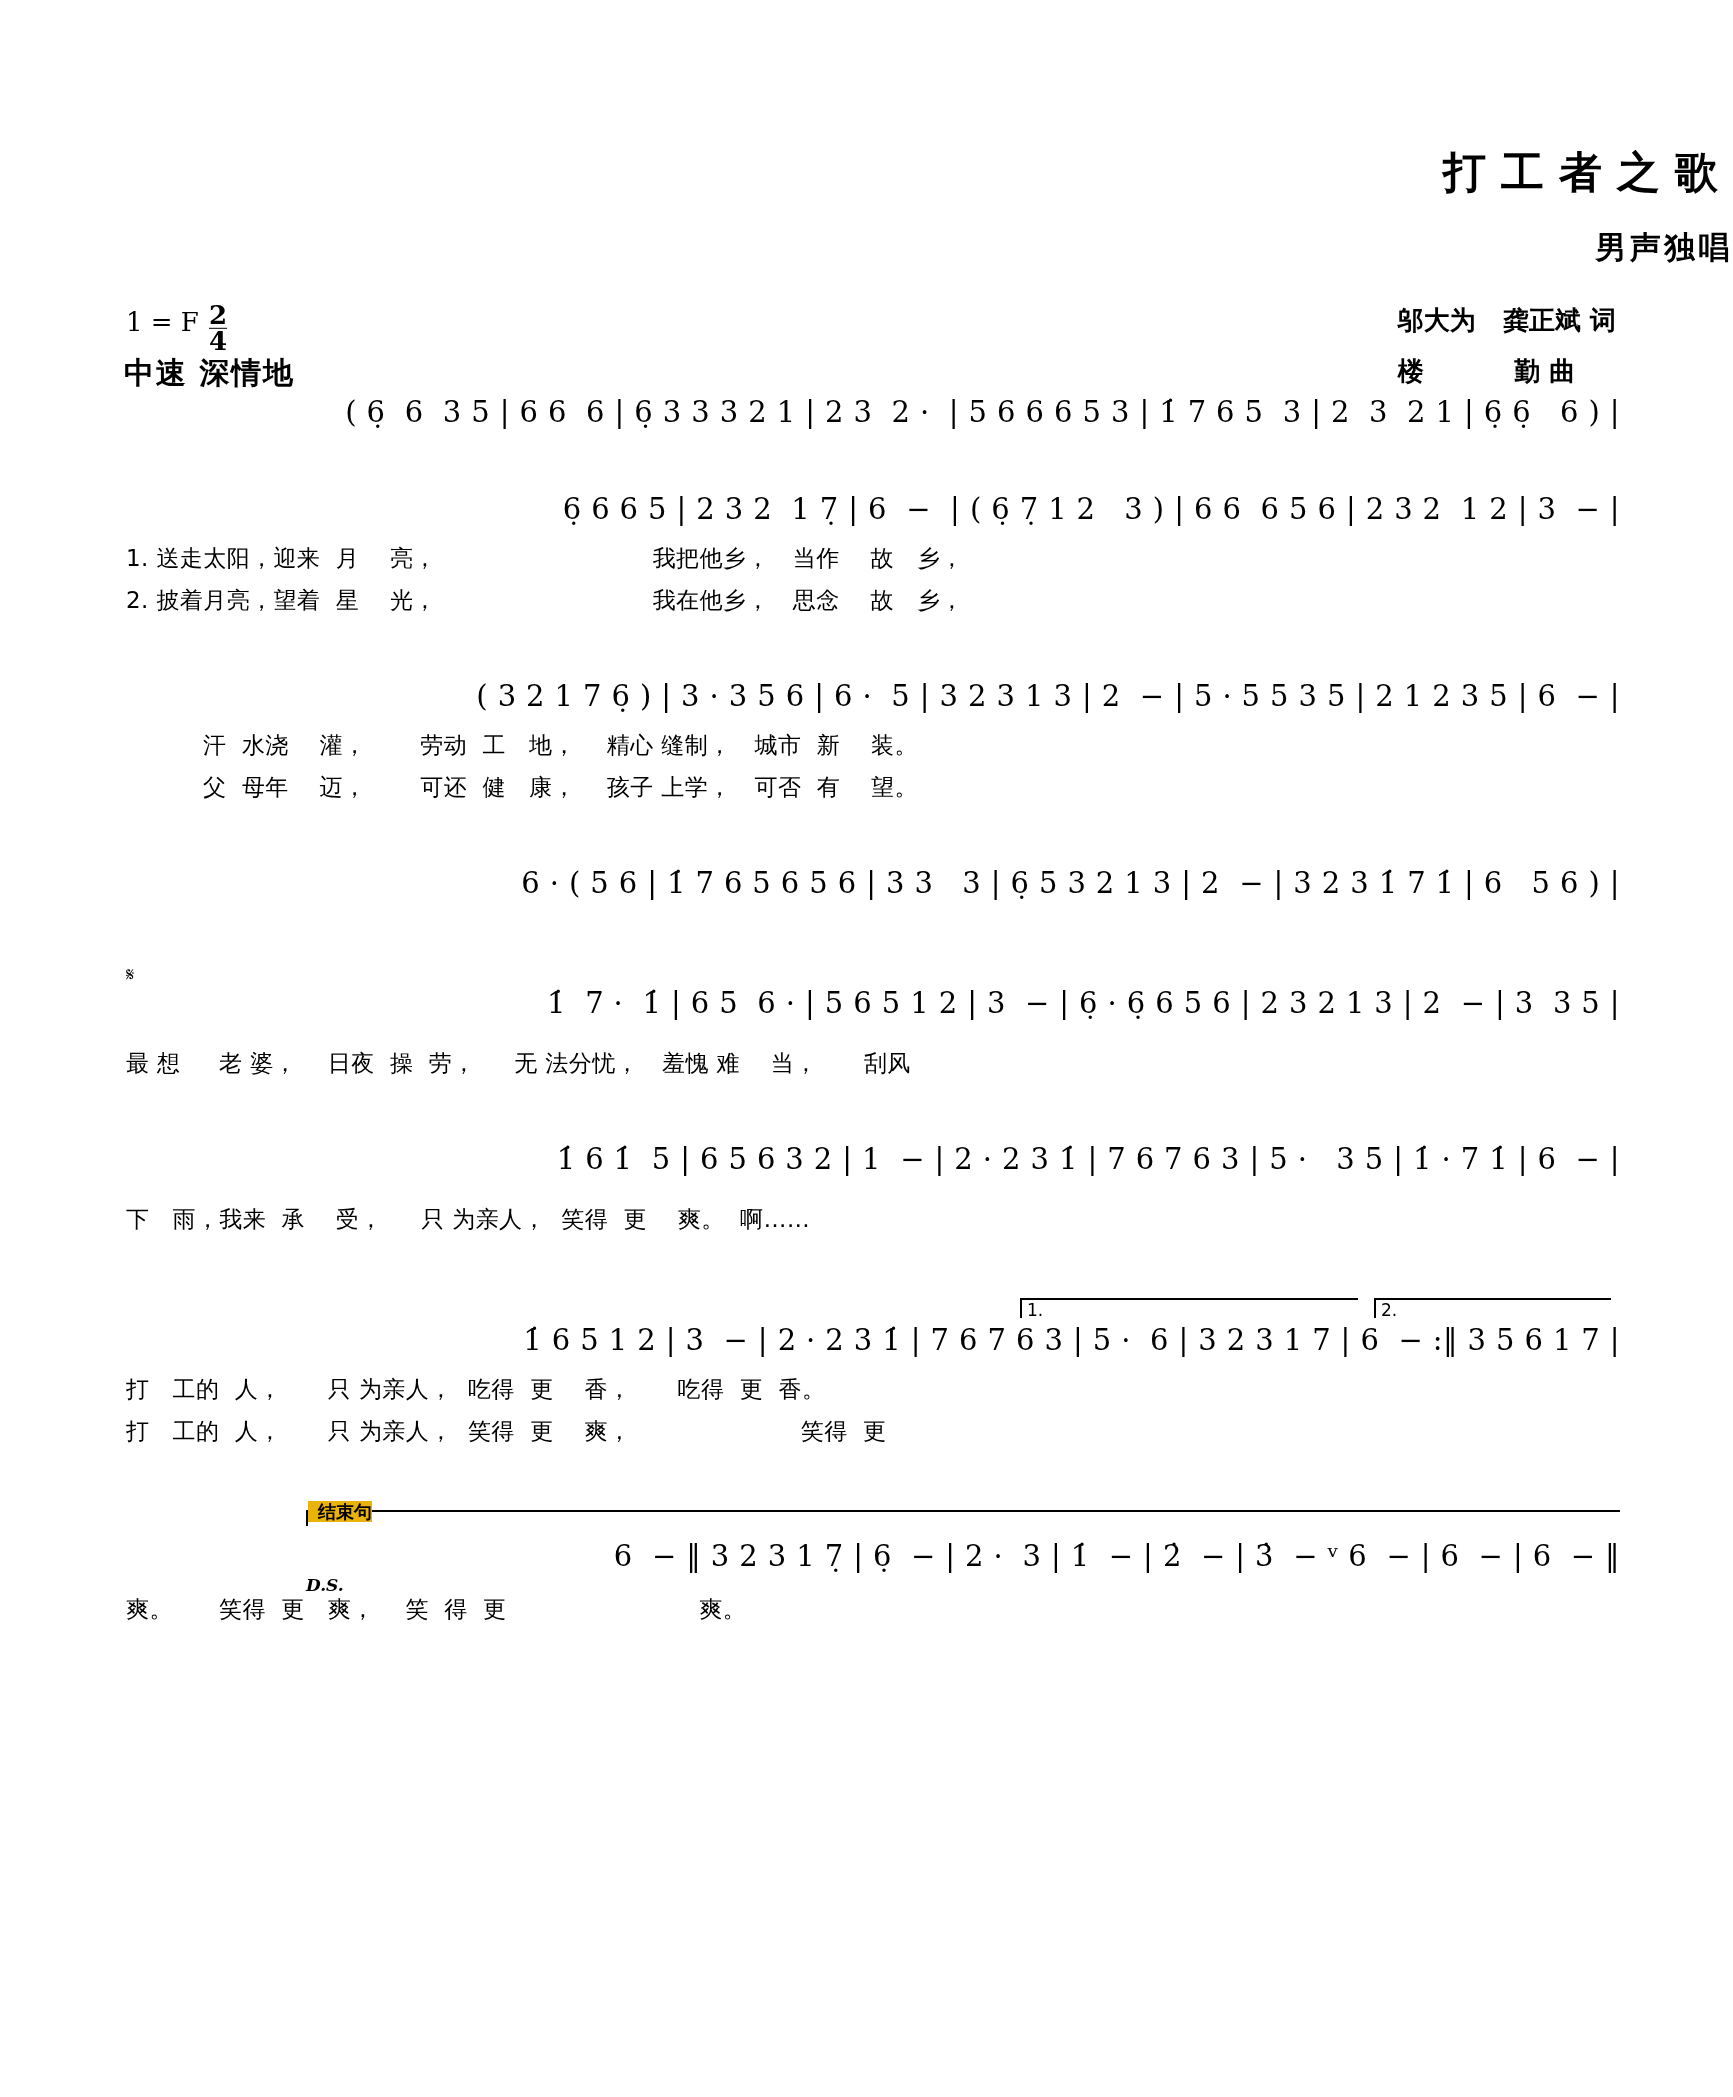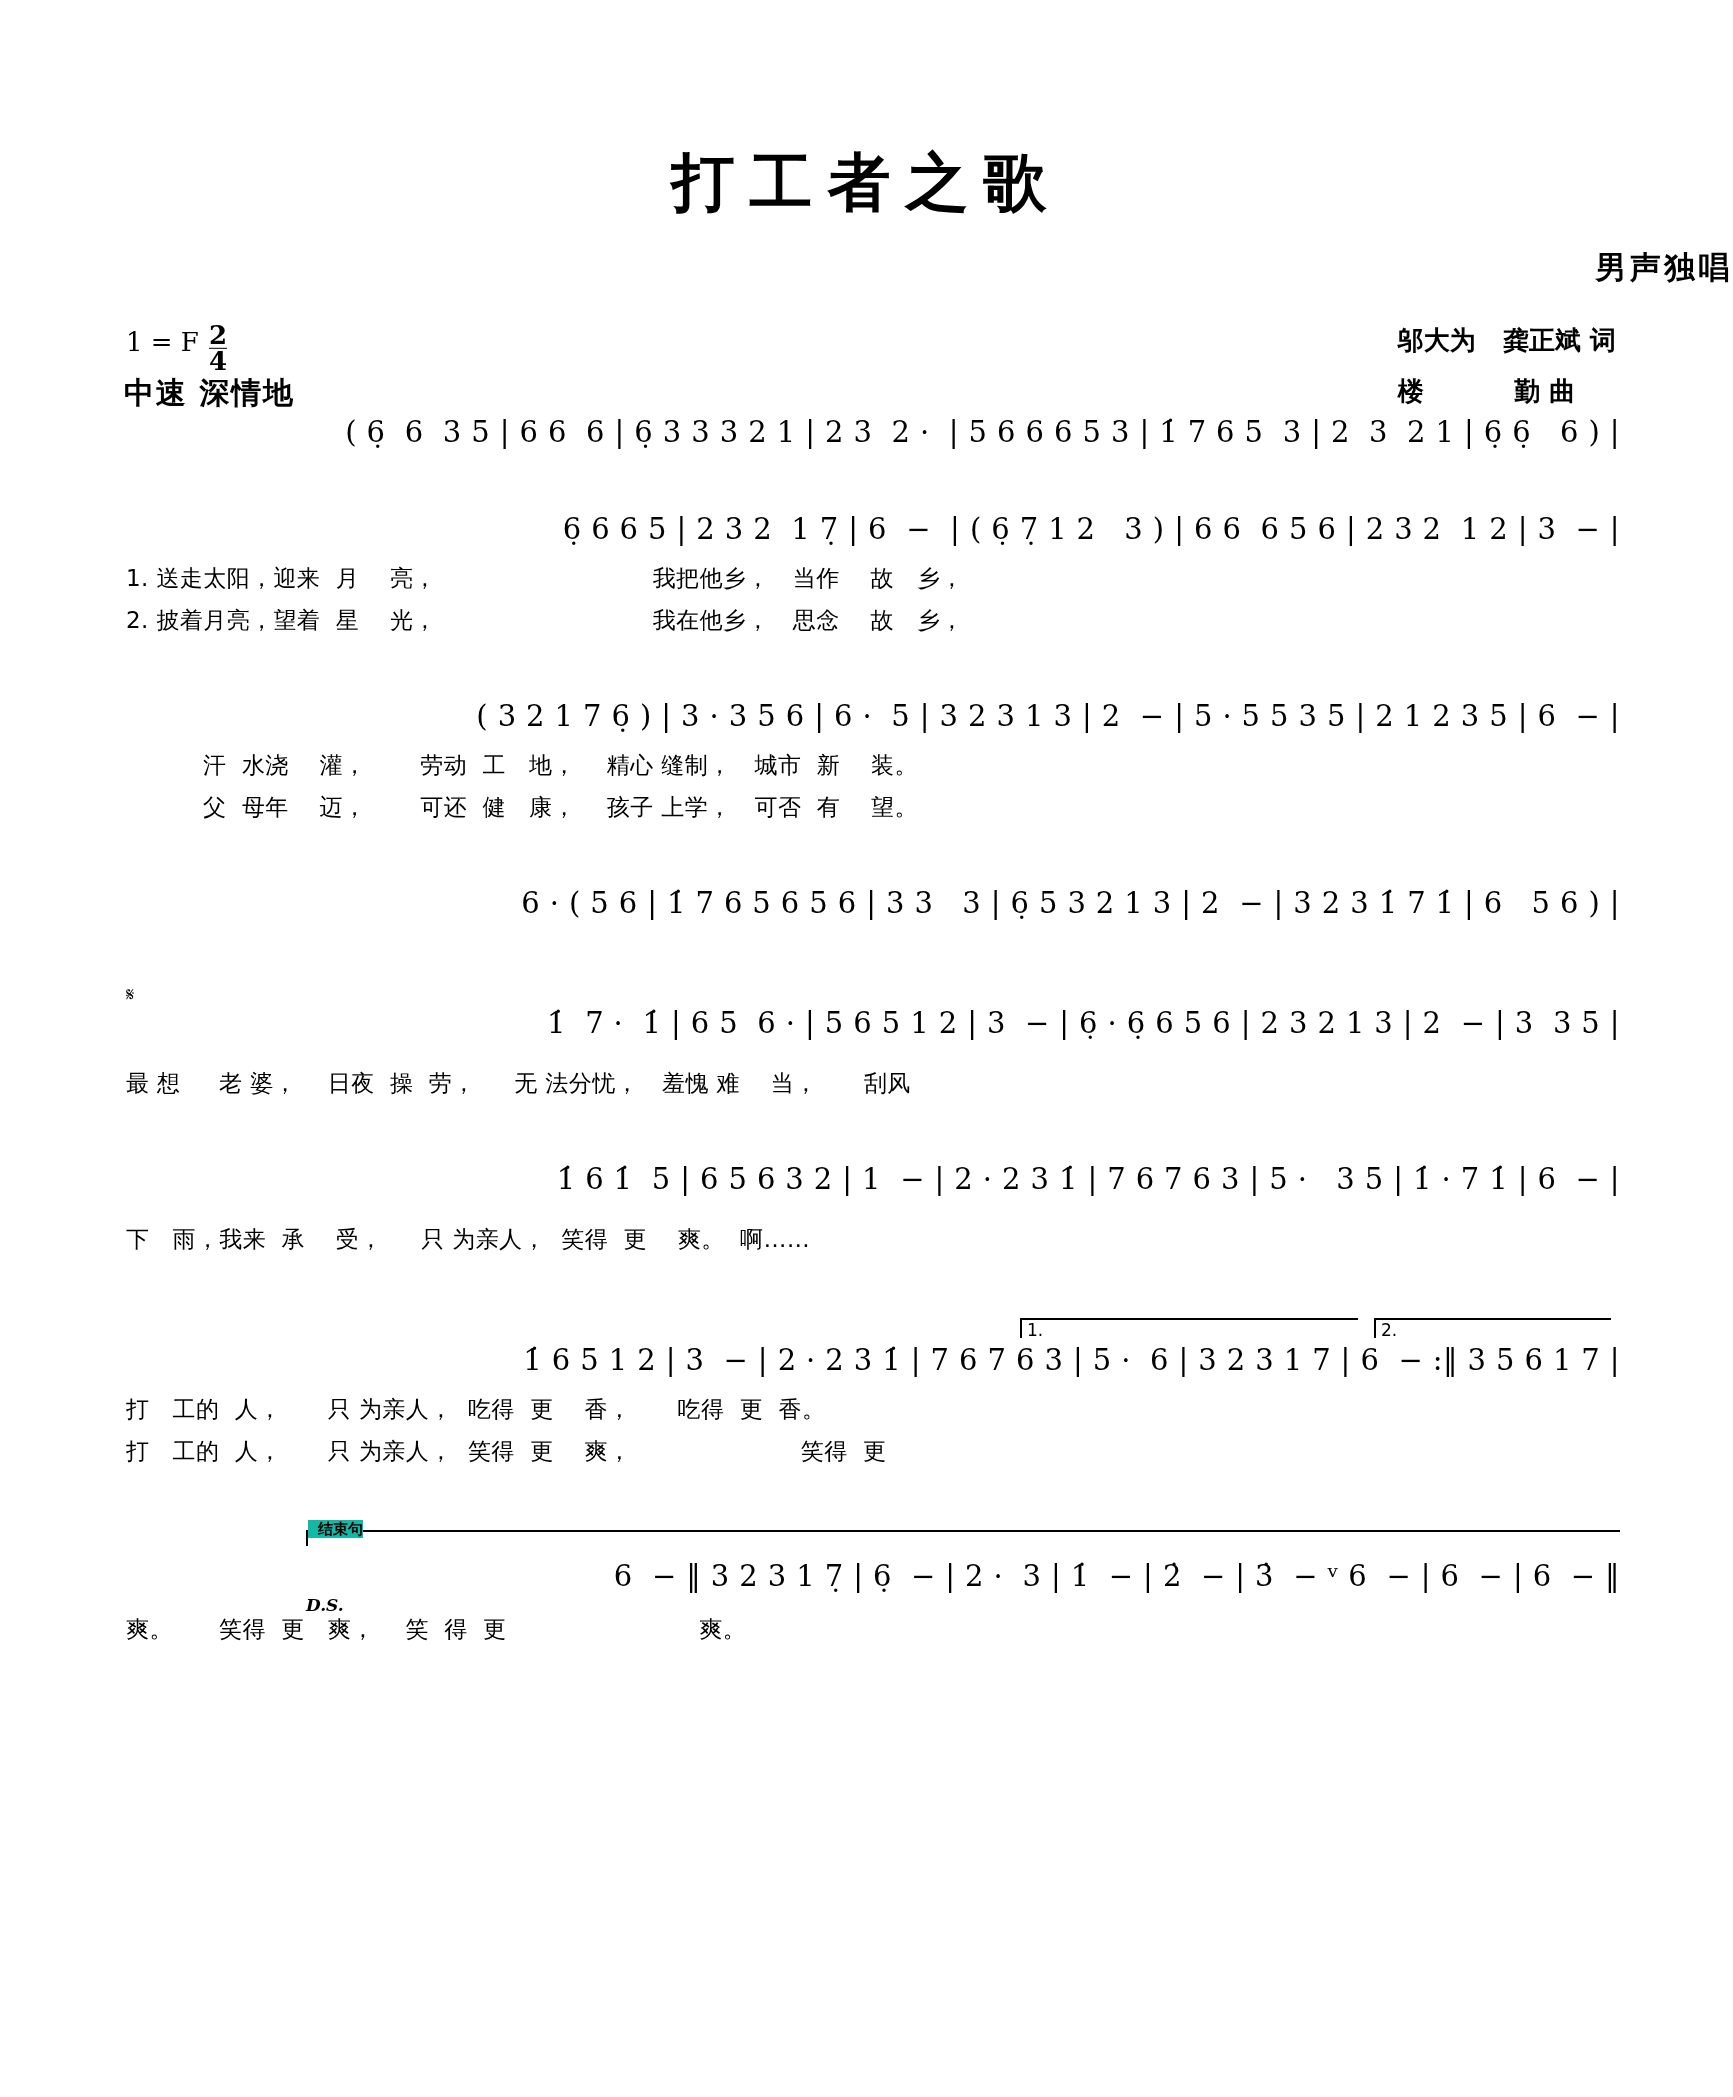--- a/index.html
+++ b/index.html
@@ -21,24 +21,24 @@
   .inner {
     position: absolute;
     left: 0; top: 0;
     width: 1733px;
     height: 2453px;
     padding: 0;
   }
 
   
   .title {
-    text-align: center;
+    text-align: right;
     font-family: "DejaVu Serif", serif;
     font-weight: bold;
-    font-size: 63px;
+    font-size: 43px;
     letter-spacing: 15px;
     margin-top: 151px;
     line-height: 1.0;
   }
   .subtitle {
     text-align: right;
     font-family: "DejaVu Sans", sans-serif;
     font-weight: bold;
     font-size: 31px;
     letter-spacing: 3.4px;
@@ -193,21 +193,21 @@
       <div class="spacer-sm"></div>
       <div class="mlyric">打   工的  人，      只 为亲人，  吃得  更    香，      吃得  更  香。</div>
       <div style="height:11px"></div>
       <div class="mlyric">打   工的  人，      只 为亲人，  笑得  更    爽，                      笑得  更</div>
     </div>
     <div class="spacer-lg"></div>
 
     <div class="sys">
       <div style="position:relative;height:29px;">
         <div style="position:absolute;left:180px;top:0;right:0;border-top:2.1px solid #000;border-left:2.1px solid #000;height:14.3px;">
-          <span style="font-family:'DejaVu Sans',sans-serif;font-weight:bold;font-size:15px;padding-left:10px;position:relative;top:-11.7px;background:#14b8a6;">结束句</span>
+          <span style="font-family:'DejaVu Sans',sans-serif;font-weight:bold;font-size:18px;padding-left:10px;position:relative;top:-11.7px;background:#eab308;">结束句</span>
         </div>
       </div>
       <div class="mnotes">6  − ‖ 3 2 3 1 7̣ | 6̣  − | 2 ·  3 | 1̇  − | 2̇  − | 3̇  − ᵛ 6  − | 6  − | 6  − ‖</div>
       <div style="height:4.2px"></div>
       <div style="position:relative;height:0;">
         <span style="position:absolute;left:180px;top:-2.5px;font-family:'DejaVu Serif',serif;font-style:italic;font-weight:bold;font-size:17px;">D.S.</span>
       </div>
       <div class="spacer-sm"></div>
       <div class="mlyric">爽。      笑得  更   爽，    笑  得  更                         爽。</div>
     </div>

